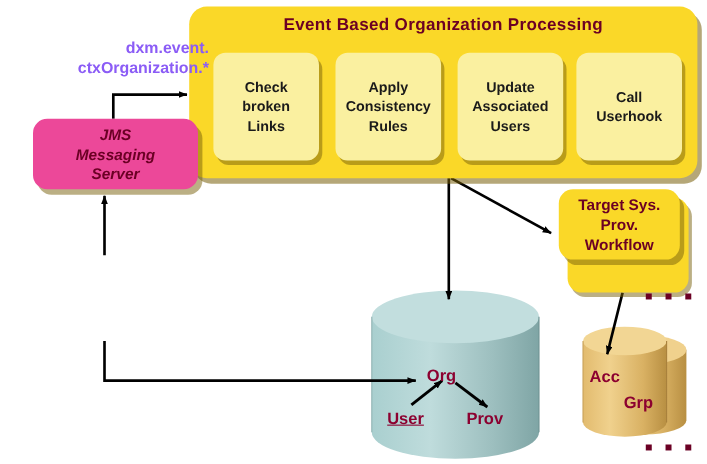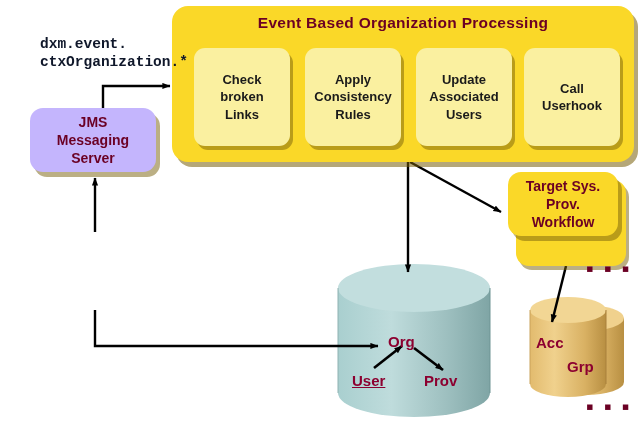--- a/index.html
+++ b/index.html
@@ -78,23 +78,24 @@
     text-align: center;
     font-size: 14px;
     font-weight: bold;
     color: #6b0024;
     line-height: 1.3;
     padding: 0 4px;
   }
   .jms-node {
     left: 30px;
     top: 108px;
-    width: 126px;
+    width: 150px;
     height: 64px;
-    background: #c4b5fd;
+    background: #ec4899;
+    font-style: italic;
   }
   .prov-node {
     left: 8px;
     top: 232px;
     width: 172px;
     height: 78px;
     background: #fad828;
   }
   .prov-node .node-label { font-size: 14.5px; }
 
@@ -113,25 +114,25 @@
     width: 110px;
     height: 64px;
     background: #fad828;
   }
 
   
   .event-key {
     left: 40px;
     top: 36px;
     width: 150px;
-    text-align: left;
-    font-family: Liberation Mono, monospace;
+    text-align: right;
+    font-family: Liberation Sans, sans-serif;
     font-size: 14.5px;
     font-weight: bold;
-    color: #0f172a;
+    color: #8b5cf6;
     line-height: 1.22;
   }
 
   
   .dots {
     font-size: 22px;
     font-weight: bold;
     color: #6b0024;
     letter-spacing: 2px;
     line-height: 1;

